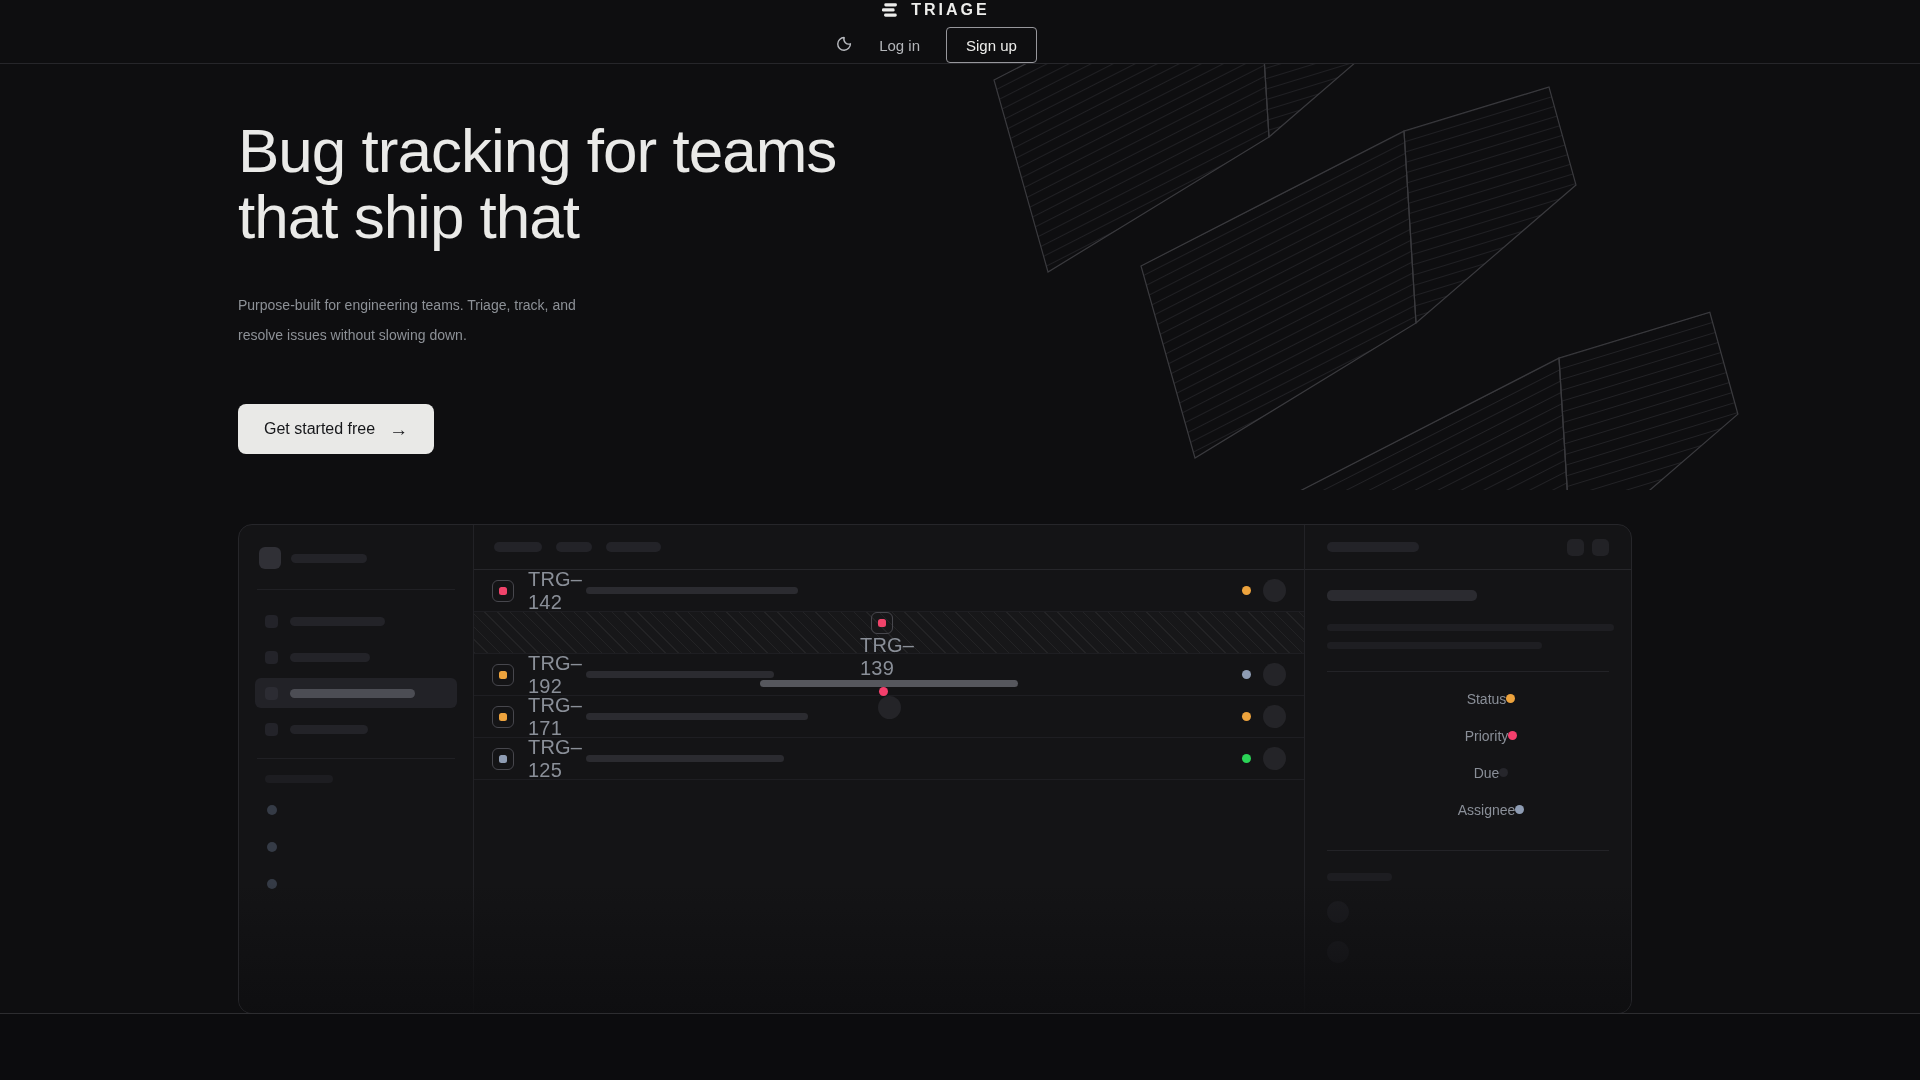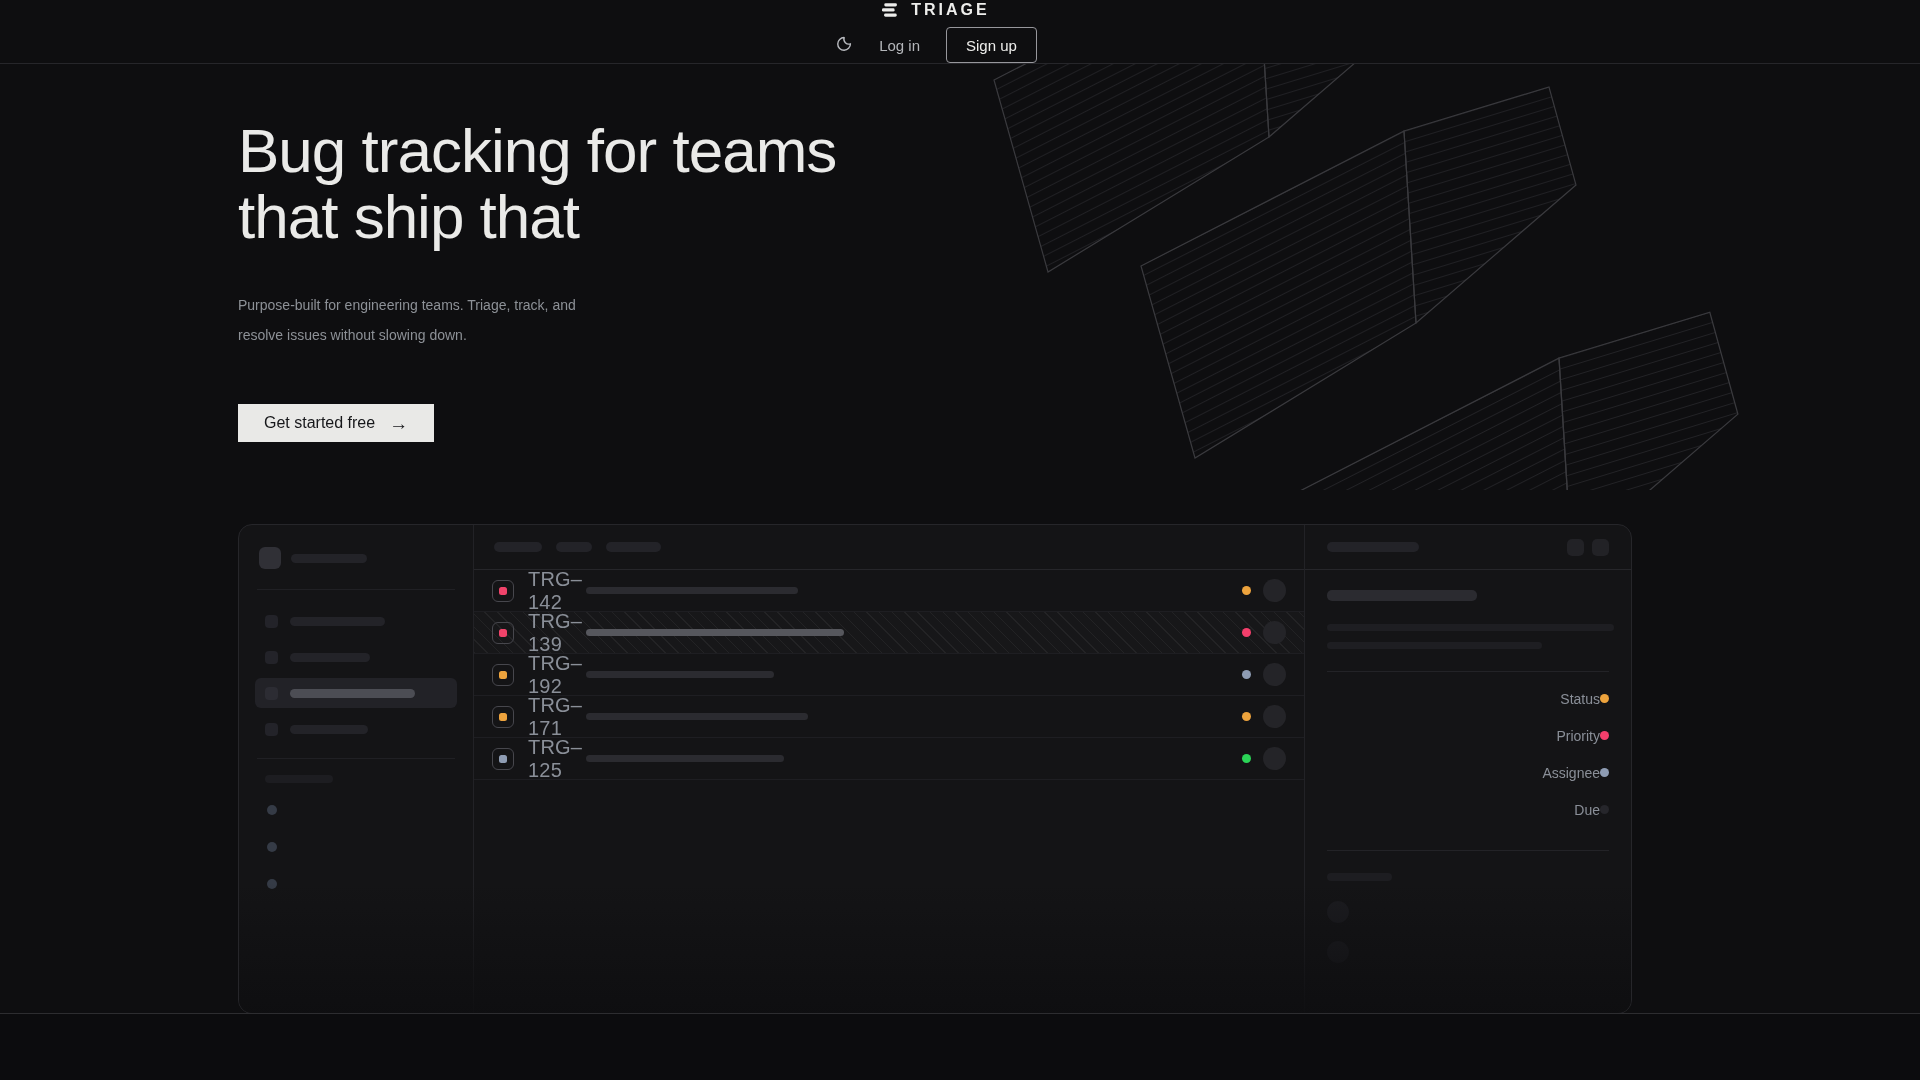--- a/index.html
+++ b/index.html
@@ -23,22 +23,22 @@
   .signup-btn { height:36px; padding:0 19px; background:transparent; color:#eeeeec;
                 border:1px solid #97979c; border-radius:4px; font-size:15px; cursor:pointer;
                 font-family:inherit; }
 
   
   .hero { position:absolute; top:64px; left:238px; width:900px; z-index:3; }
   .hero h1 { margin-top:54px; font-size:62px; line-height:66px; font-weight:500;
              letter-spacing:-1px; color:#eaeae8; }
   .hero .subtitle { margin-top:40px; font-size:14px; line-height:30px; color:#8d9197; }
   .cta { margin-top:54px; display:inline-flex; align-items:center; gap:14px;
-         height:38px; padding:0 26px; background:#e9e9e7; color:#16171a;
-         border:none; border-radius:0; font-size:16px; font-weight:500;
+         height:50px; padding:0 26px; background:#e9e9e7; color:#16171a;
+         border:none; border-radius:8px; font-size:16px; font-weight:500;
          font-family:inherit; cursor:pointer; }
   .cta .arrow { font-size:19px; line-height:1; }
 
   
   .deco { position:absolute; top:64px; right:176px; width:760px; height:426px;
           z-index:1; pointer-events:none; overflow:hidden; }
 
   
   .mock { position:absolute; top:524px; left:238px; width:1394px; height:490px;
           background:#141416; border:1px solid #26262a; border-radius:14px;
@@ -68,21 +68,21 @@
   
   .mock-list { flex:1; border-left:1px solid #222226; border-right:1px solid #222226;
                display:flex; flex-direction:column; }
   .list-head { height:45px; flex:none; display:flex; align-items:center; gap:14px;
                padding:0 20px; border-bottom:1px solid #26262a; }
   .list-head .pill { height:10px; border-radius:5px; background:#232328; }
   .issue-row { height:42px; flex:none; display:flex; align-items:center;
                padding:0 18px; border-bottom:1px solid #1e1e22; }
   .issue-row.selected {
       background-color:rgba(255,255,255,0.015);
-      background-image:repeating-linear-gradient(45deg, rgba(255,255,255,0.05) 0 1px, transparent 1px 9px); }
+      background-image:repeating-linear-gradient(45deg, rgba(255,255,255,0.05) 0 1px, transparent 1px 9px);flex-direction:column; }
   .issue-icon { width:22px; height:22px; border:1.5px solid #47474d; border-radius:6px;
                 display:flex; align-items:center; justify-content:center; margin-right:14px; flex:none; }
   .issue-icon i { display:block; width:8px; height:8px; border-radius:2.5px; }
   .issue-id { font-size:20px; color:#8a8f98; letter-spacing:0.2px; width:58px; flex:none; }
   .issue-bar { height:7px; border-radius:4px; background:#2b2b30; flex:none; }
   .issue-sp { flex:1; }
   .status-dot { width:9px; height:9px; border-radius:50%; margin-right:12px; flex:none; }
   .issue-avatar { width:23px; height:23px; border-radius:50%; background:#242428; flex:none; }
 
   
@@ -91,21 +91,21 @@
                  border-bottom:1px solid #26262a; }
   .detail-head .pill { width:92px; height:10px; border-radius:5px; background:#232328; }
   .detail-head .sp { flex:1; }
   .detail-head .btn-sq { width:17px; height:17px; border-radius:5px; background:#222226; margin-left:8px; }
   .detail-body { padding:20px 22px 0 22px; }
   .d-title { width:150px; height:11px; border-radius:5px; background:#2b2b30; margin-bottom:23px; }
   .d-line { height:7px; border-radius:4px; background:#1e1e22; margin-bottom:11px; }
   .d-line.l1 { width:287px; }
   .d-line.l2 { width:215px; }
   .d-div { border-top:1px solid #232327; margin:22px 0 8px 0; }
-  .d-field { height:37px; display:flex; align-items:center; justify-content:flex-end;margin-left:46px; }
+  .d-field { height:37px; display:flex; align-items:center; justify-content:center;margin-left:46px; }
   .d-field .lbl { font-size:14px; color:#8a8f98; }
   .d-field .dot { width:9px; height:9px; border-radius:50%; }
   .d-pill { width:65px; height:8px; border-radius:4px; background:#1d1d21; margin:22px 0 20px 0; }
   .d-circle { width:22px; height:22px; border-radius:50%; background:#1c1c20; margin-bottom:18px; }
 
   
   .footer { position:absolute; top:1013px; left:0; right:0; bottom:0;
             background:#0c0c0e; border-top:1px solid #2d2d30; z-index:4; }
 </style>
 </head>
@@ -282,27 +282,27 @@
     <span class="lbl">Status</span>
     <span class="dot" style="background: rgb(237, 163, 61);"></span>
   </div>
 
   <div class="d-field">
     <span class="lbl">Priority</span>
     <span class="dot" style="background: rgb(244, 63, 108);"></span>
   </div>
 
   <div class="d-field">
+    <span class="lbl">Due</span>
+    <span class="dot" style="background: rgb(38, 38, 43);"></span>
+  </div>
+
+  <div class="d-field">
     <span class="lbl">Assignee</span>
     <span class="dot" style="background: rgb(142, 156, 179);"></span>
-  </div>
-
-  <div class="d-field">
-    <span class="lbl">Due</span>
-    <span class="dot" style="background: rgb(38, 38, 43);"></span>
   </div>
 </div>
       <div class="d-div"></div>
       <div class="d-pill"></div>
       <div class="d-circle"></div>
       <div class="d-circle"></div>
     </div>
   </div>
 </div>
 

